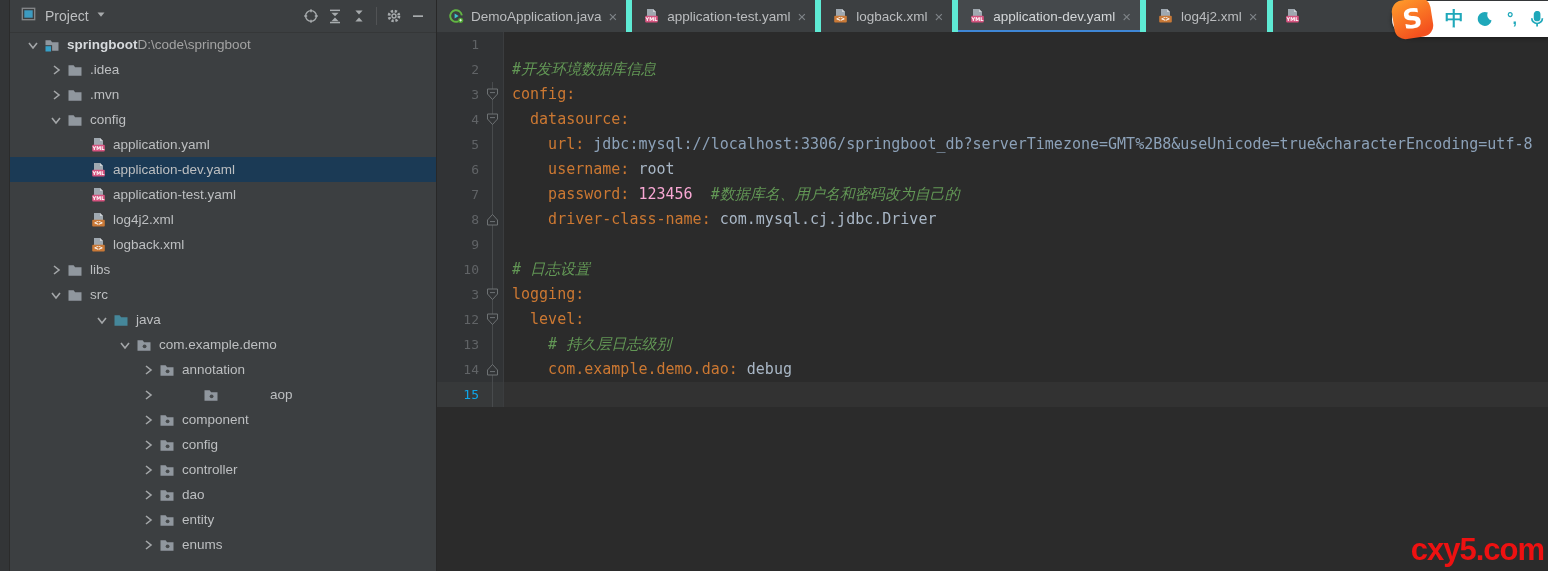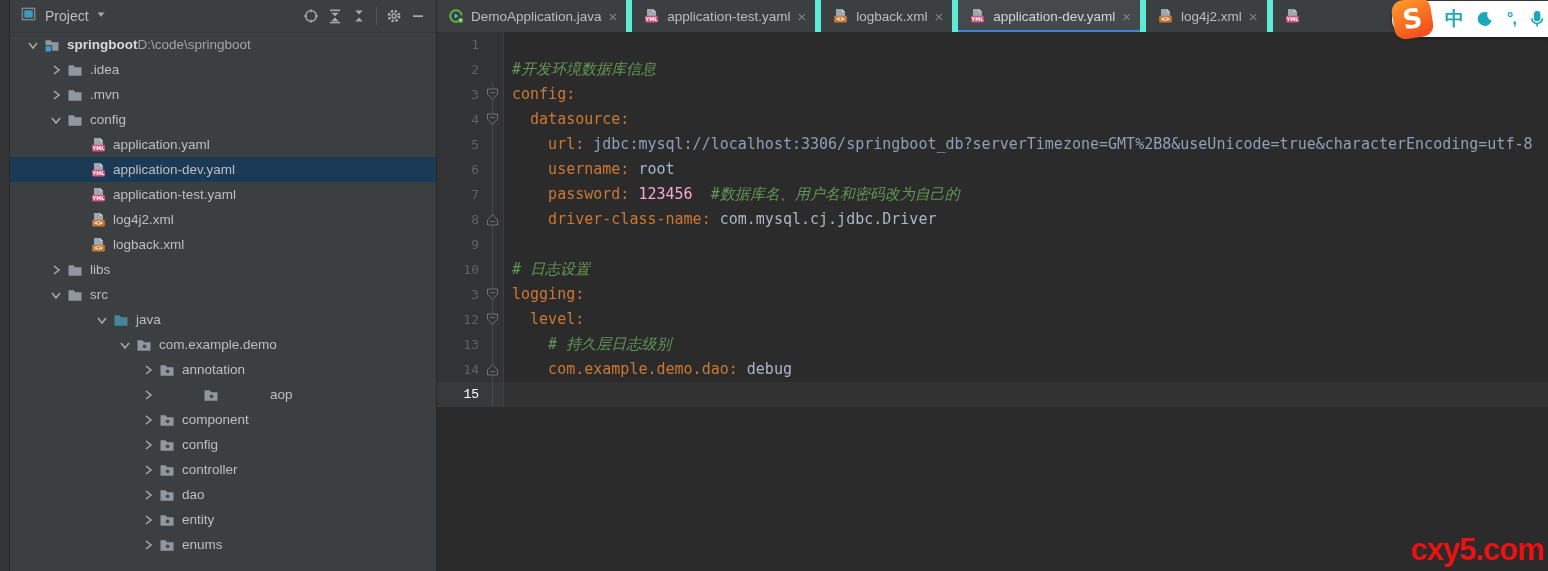--- a/index.html
+++ b/index.html
@@ -32,21 +32,21 @@
   .tab.active::after{content:"";position:absolute;left:0;right:0;bottom:-1px;height:3px;background:#3f87d6;}
   
   .editor{position:absolute;left:437px;top:32px;right:0;bottom:0;background:#2b2b2b;overflow:hidden;}
   .eline{height:25px;display:flex;font-family:"DejaVu Sans Mono","Liberation Mono",monospace;font-size:15px;line-height:25px;}
   .lnum{width:46px;flex:none;text-align:right;color:#606366;font-size:13px;background:#313335;padding-right:4px;box-sizing:border-box;}
   .foldcol{width:20px;flex:none;background:#313335;position:relative;}
   .foldline .foldcol::before{content:"";position:absolute;left:9px;top:0;bottom:0;width:1px;background:#484b4d;}
   .fmark{position:absolute;left:3px;top:6px;z-index:1;}
   .code{white-space:pre;border-left:1px solid #3b3d3f;padding-left:8px;flex:1;}
   .eline.caret{background:#323232;}
-  .eline.caret .lnum{background:#37393a;color:#ffffff;font-family:Liberation Mono, monospace;}
+  .eline.caret .lnum{background:#37393a;color:#0ea5e9;}
   .eline.caret .foldcol{background:#37393a;}
   .seg-k{color:#cc7832;}
   .seg-v{color:#a9b7c6;}
   .seg-u{color:#8ca1b8;}
   .seg-n{color:#f9a8d4;}
   .seg-c{color:#629755;font-style:italic;}
   
   .ime{position:absolute;left:1392px;top:1px;width:156px;height:36px;background:#ffffff;
        border-radius:18px 0 0 18px;display:flex;align-items:center;z-index:20;box-shadow:0 1px 4px rgba(0,0,0,.45);}
   .ime-s{width:39px;height:39px;margin:-2px 0 0 1px;border-radius:11px;flex:none;

